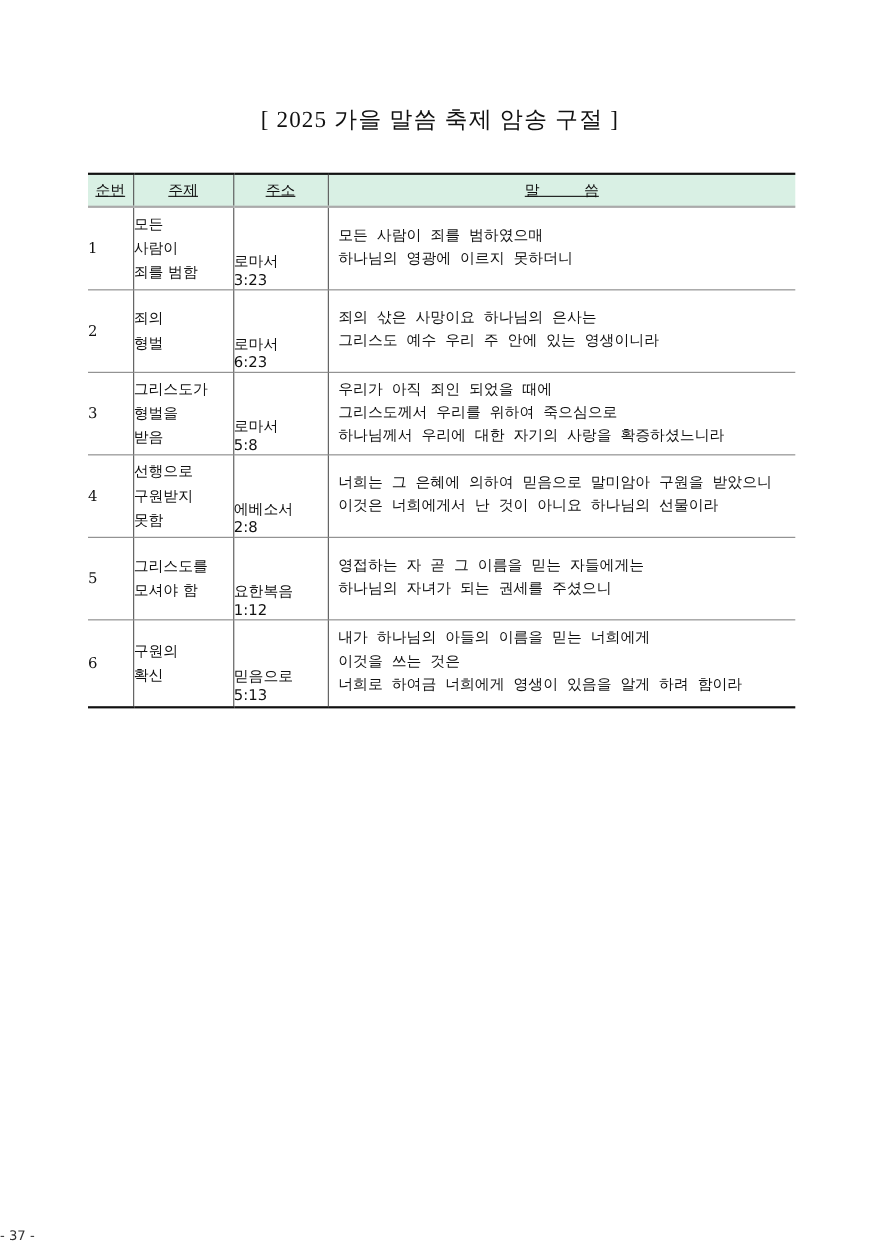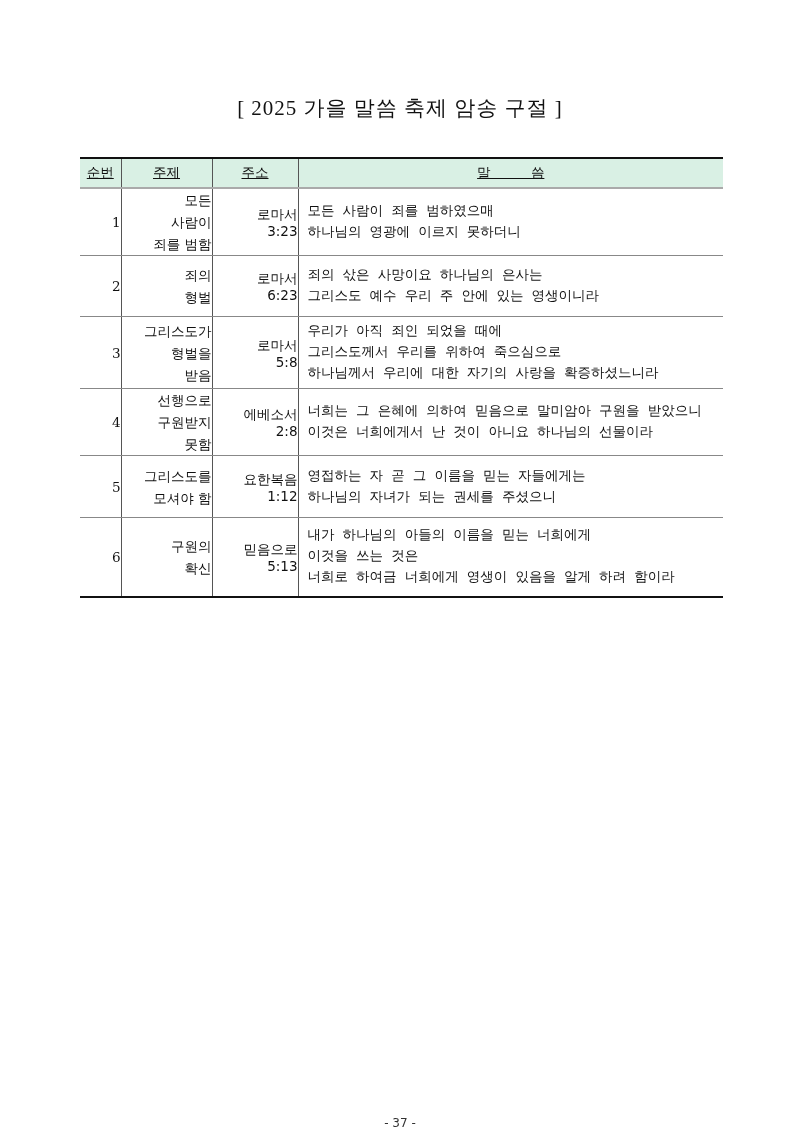--- a/index.html
+++ b/index.html
@@ -9,30 +9,30 @@
            font-size: 21px; letter-spacing: 1px; font-family: Liberation Serif, serif; }
   table.verses { position: absolute; top: 157px; left: 80px; width: 643px;
                  border-collapse: collapse; table-layout: fixed; font-size: 13.5px;
                  font-family: "DejaVu Sans", "Liberation Sans", sans-serif; }
   table.verses th { background: #d9f0e4; font-weight: normal; height: 28px;
                     border-top: 2px solid #111; border-bottom: 2px solid #aaa;
                     border-left: 1px solid #555; border-right: 1px solid #555; text-align: center; padding: 0; text-decoration: underline; }
   table.verses th:first-child, table.verses td:first-child { border-left: none; }
   table.verses th:last-child, table.verses td:last-child { border-right: none; text-align: center; }
   table.verses td { border-left: 1px solid #555; border-right: 1px solid #555;
-                    border-bottom: 1px solid #888; text-align: right; vertical-align: middle;
+                    border-bottom: 1px solid #888; text-align: left; vertical-align: middle;
                     line-height: 22px; padding: 0; }
   table.verses tr.last td { border-bottom: 2px solid #111; }
   td.num { font-family: "DejaVu Serif", "Liberation Serif", serif; }
   td.ref .ref-num { display: block; line-height: 16px; }
-  td.ref .ref-book { display: block; line-height: 18px; }
+  td.ref .ref-book { display: block; line-height: 18px; margin-top: 40px; }
   td.verse { text-align: left !important; padding-left: 9px !important; }
   td.verse .line { display: block; line-height: 21px; font-family: Liberation Mono, monospace; }
   .spaced { word-spacing: 36px; }
-  .page-num { position: absolute; top: 1116px; left: 0; width: 800px; text-align: center;
+  .page-num { position: absolute; top: 1116px; left: 0; width: 800px; text-align: left;
               font-size: 12px; font-family: "DejaVu Sans", "Liberation Sans", sans-serif; color: #333; }
 </style>
 </head>
 <body>
 
 <div class="title">[ 2025 가을 말씀 축제 암송 구절 ]</div>
 
 <table class="verses">
   <colgroup>
     <col style="width:41px">

